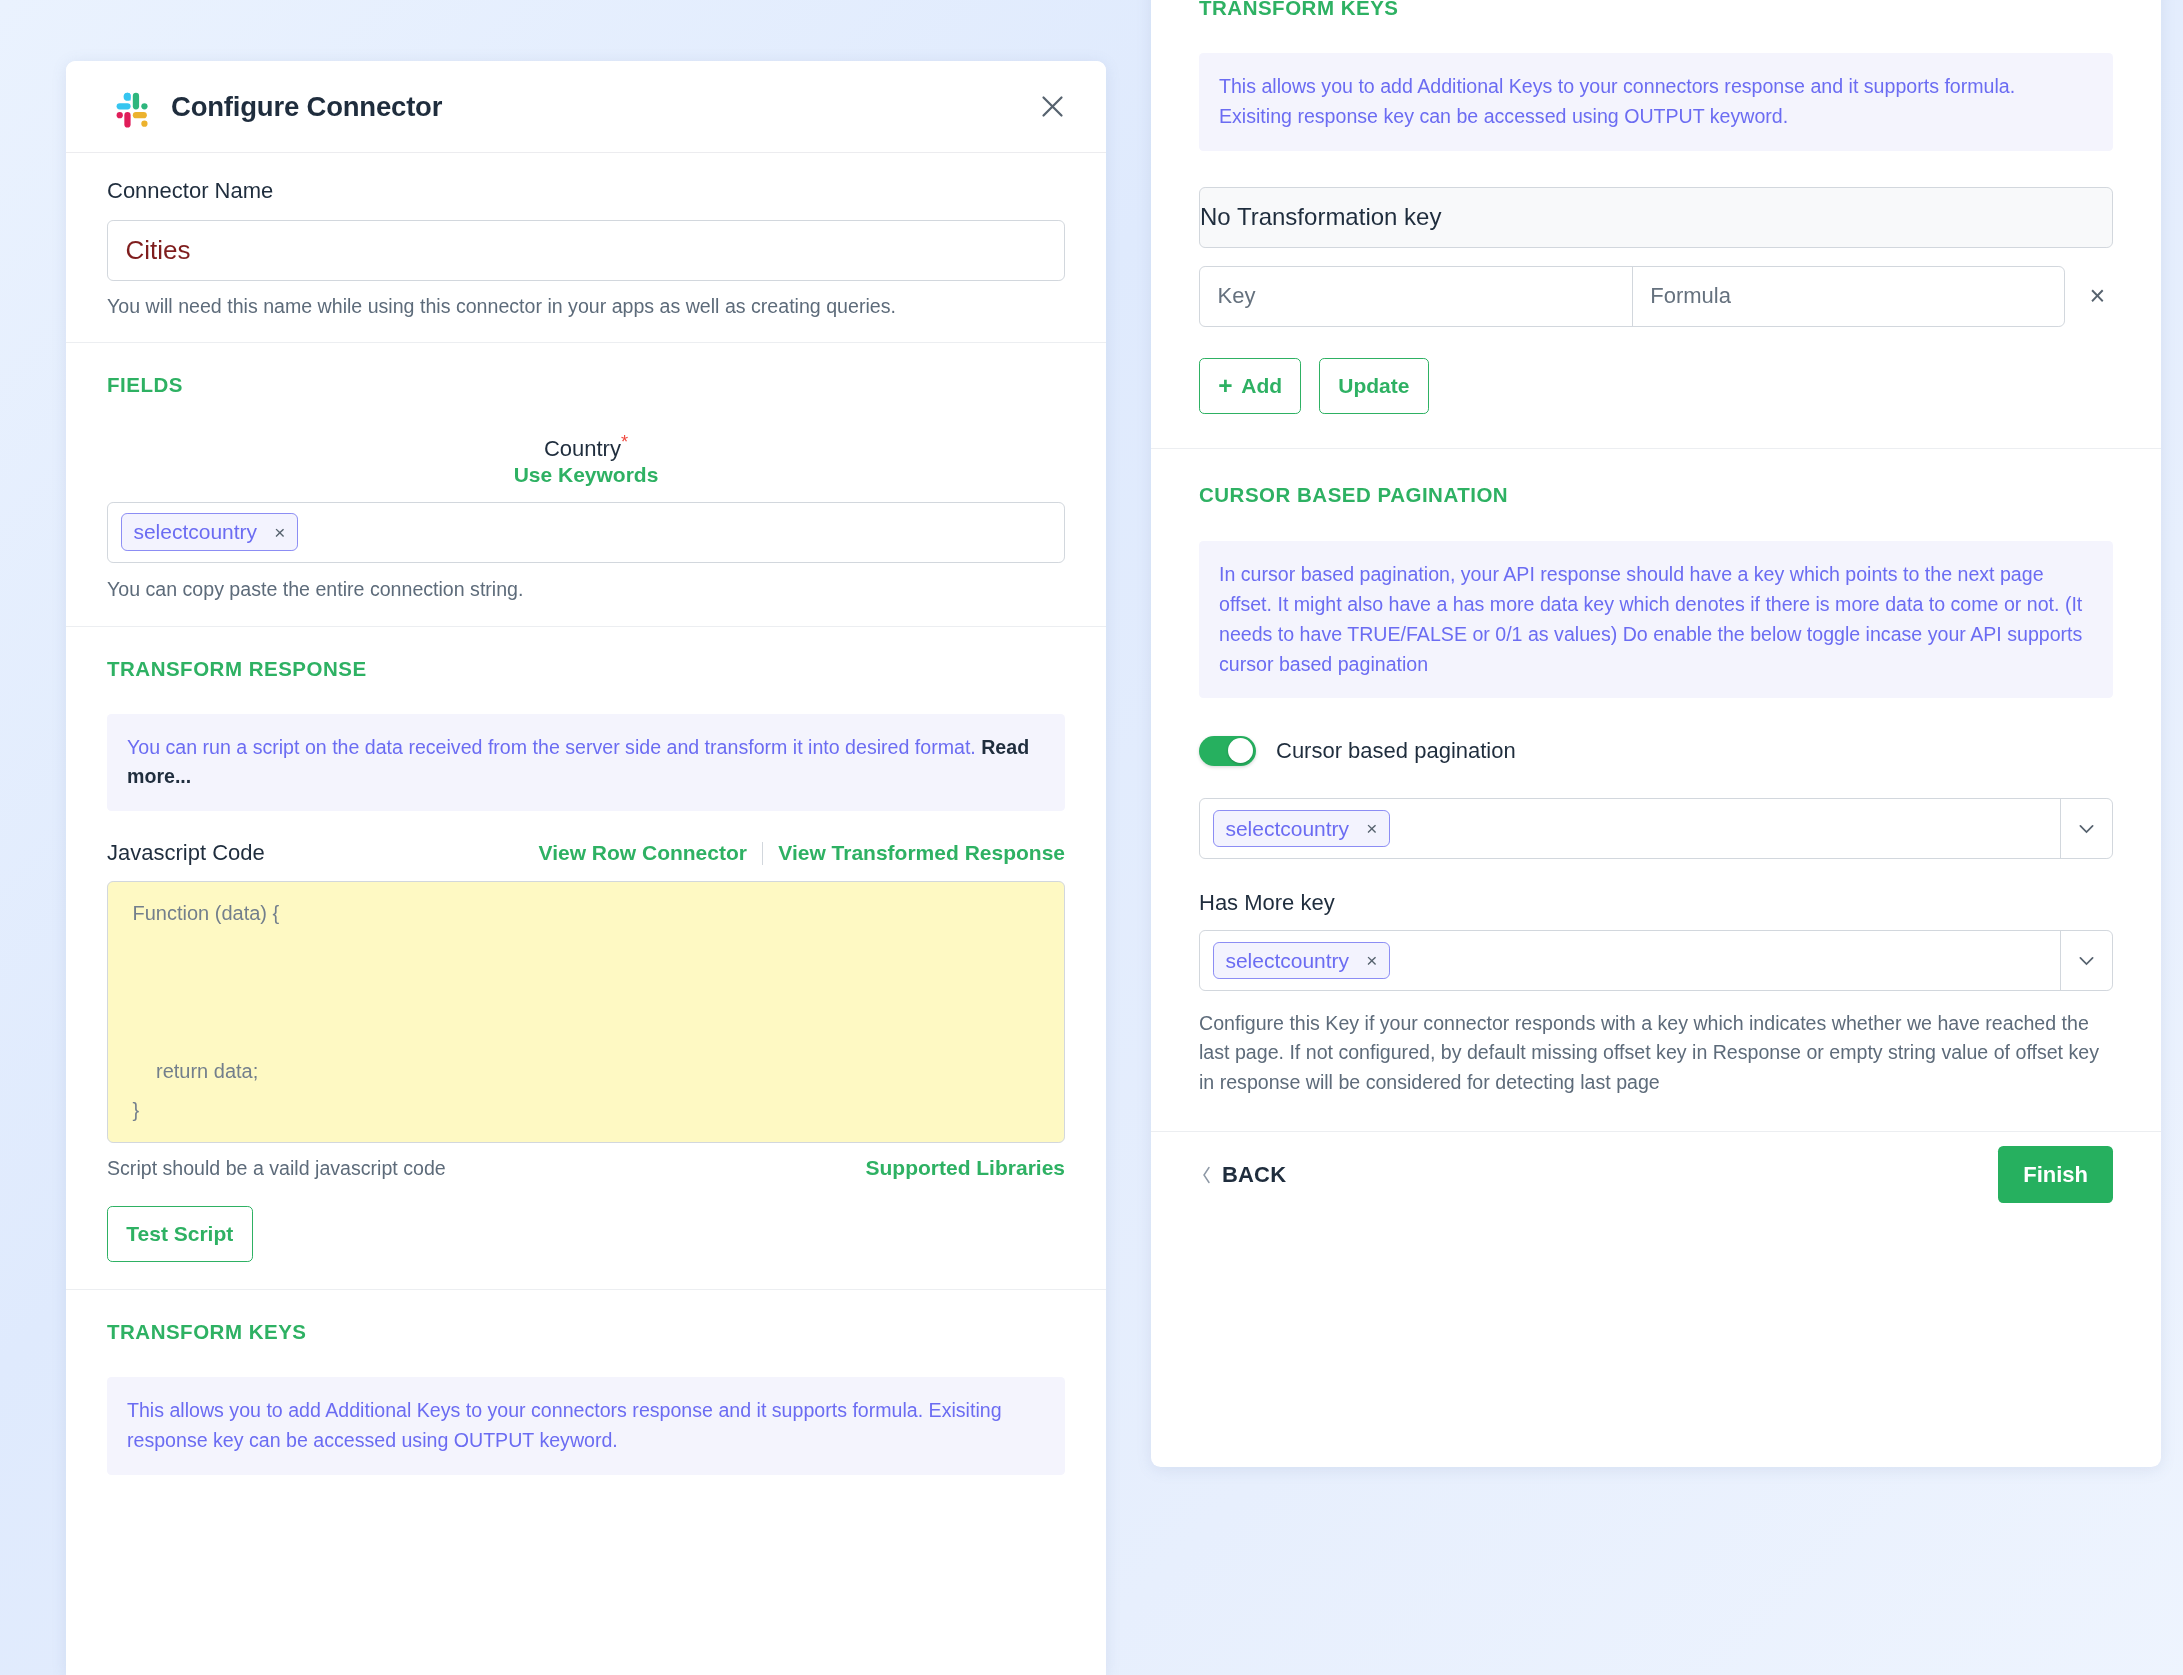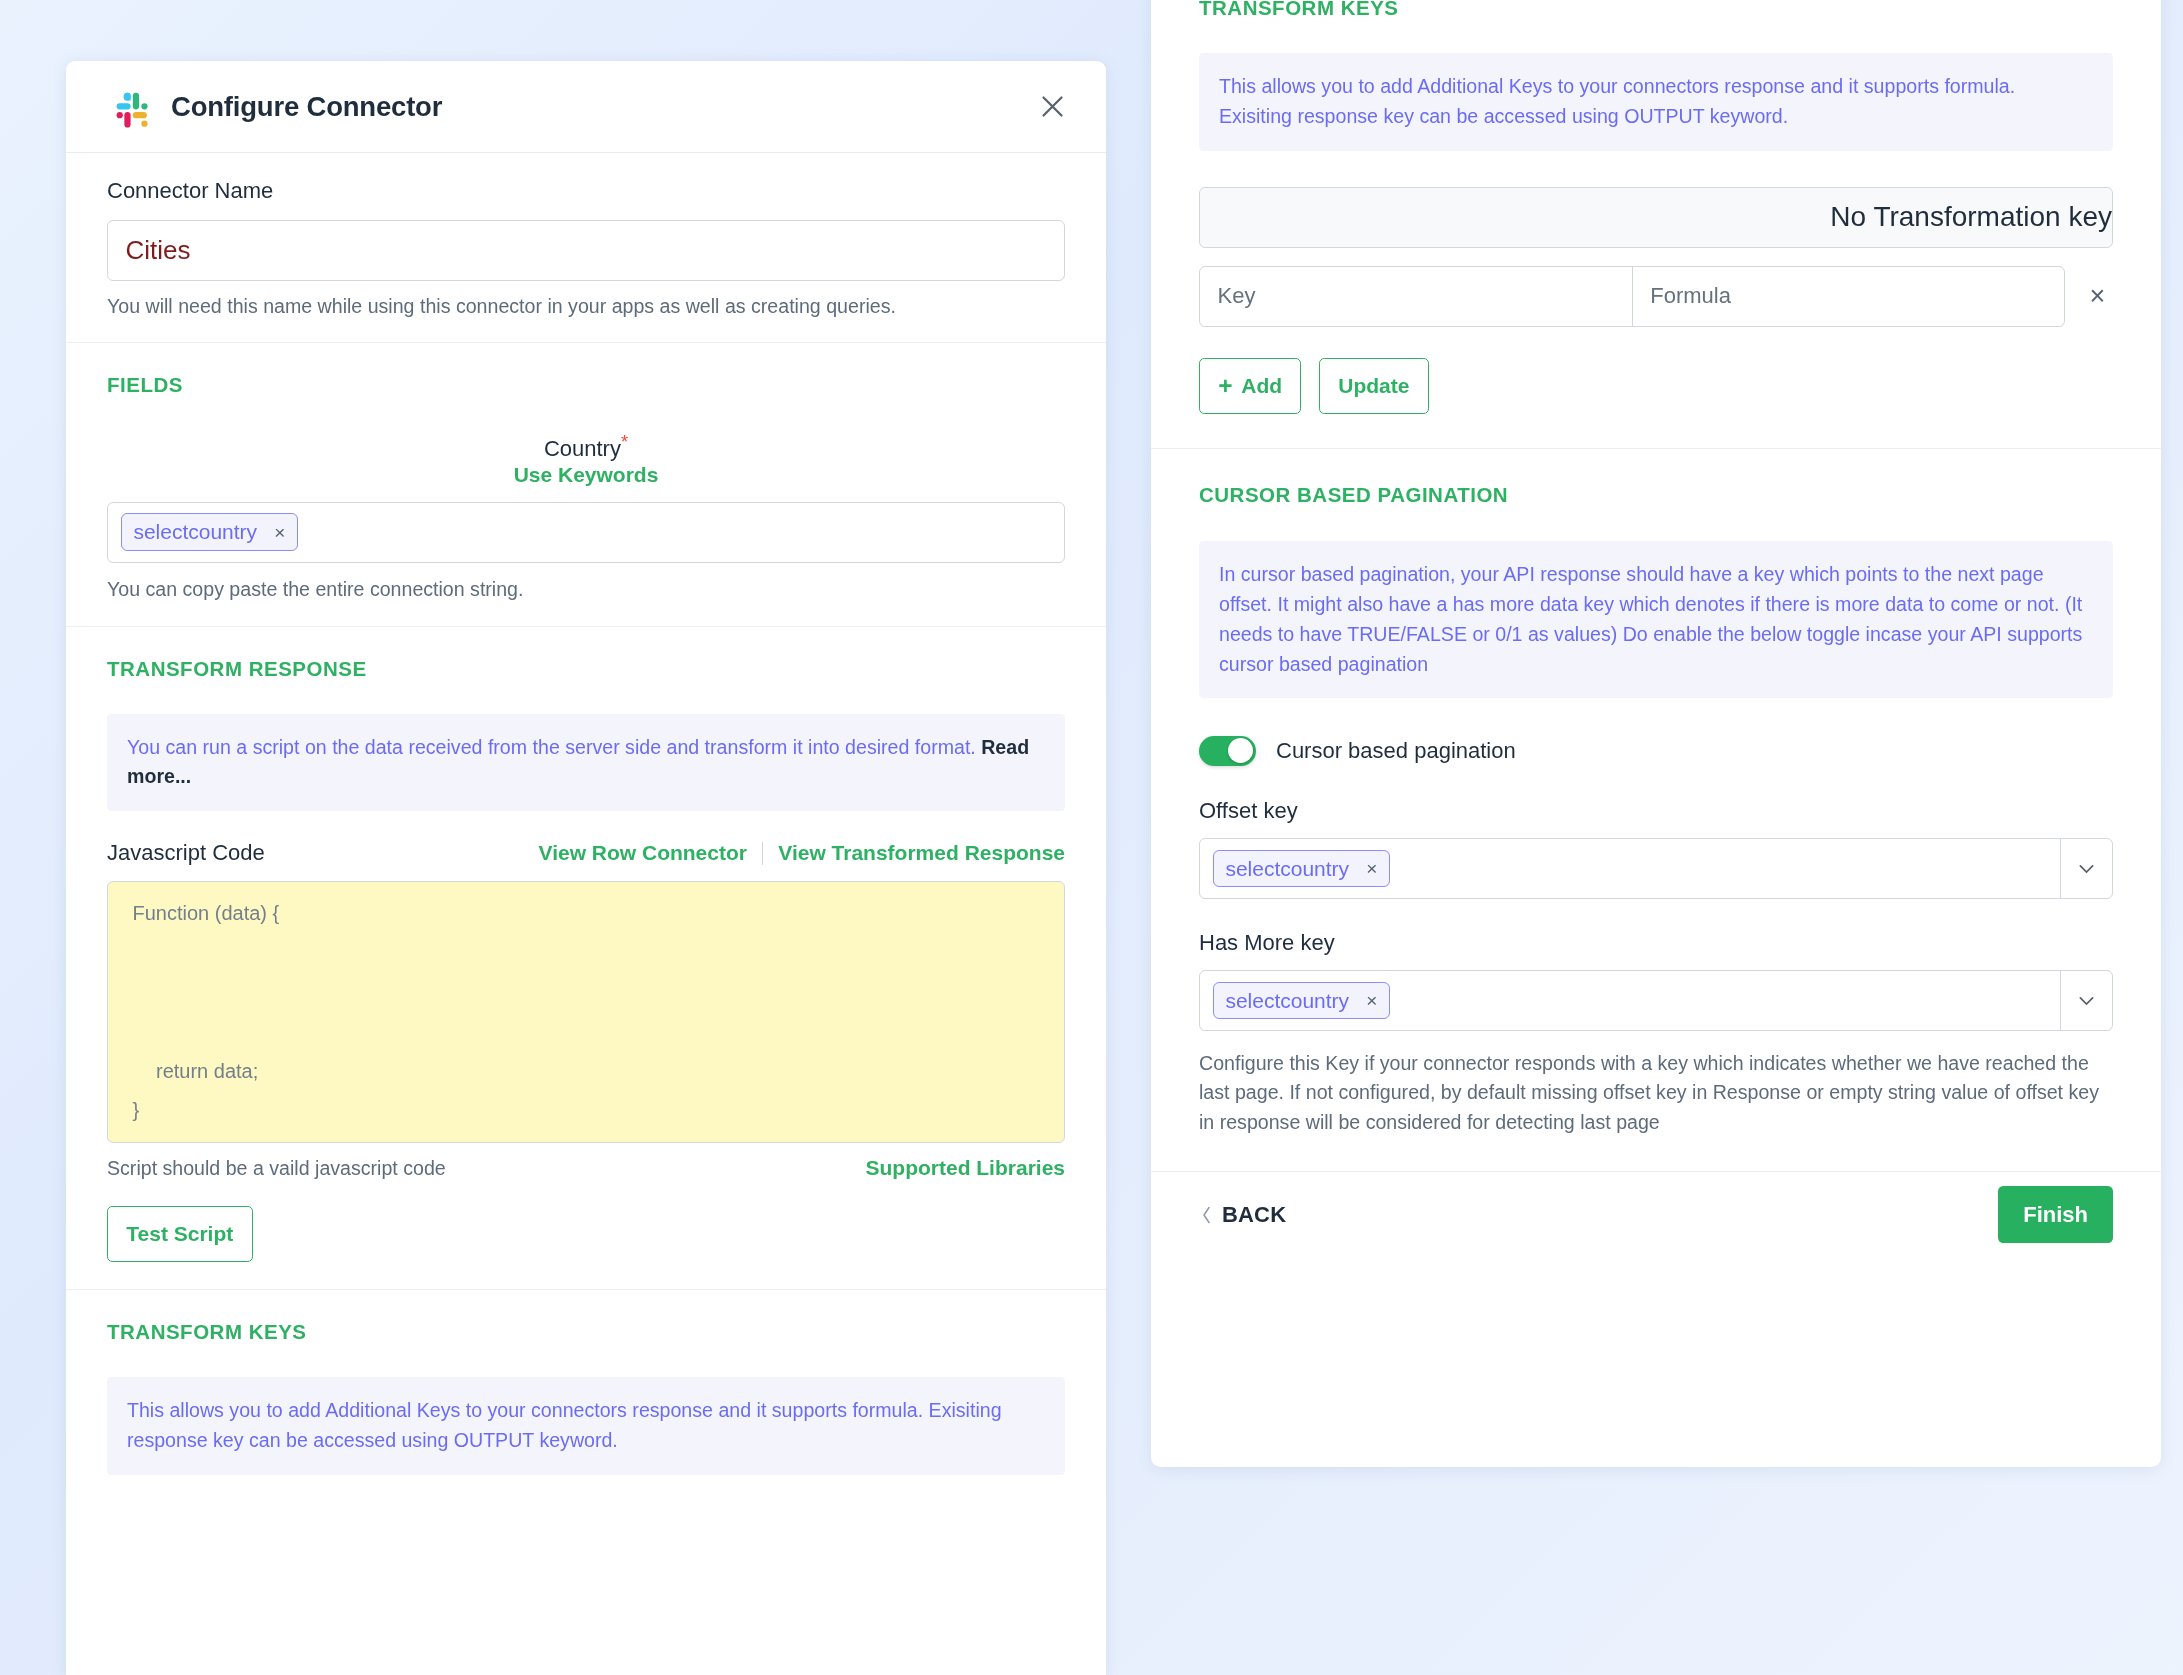--- a/index.html
+++ b/index.html
@@ -178,22 +178,22 @@
   
   .r-section { padding: 0 48px; }
 
   .tk-noKey {
     border: 1.3px solid #d2d7dd;
     border-radius: 6.1px;
     background: #f8f9fa;
     height: 61px;
     display: flex;
     align-items: center;
-    justify-content: flex-end;
-    font-size: 28px;
+    justify-content: flex-start;
+    font-size: 24px;
     color: #1f2d3d;
   }
 
   .kf-row { display: flex; align-items: center; gap: 16.6px; }
   .kf-group {
     flex: 1;
     display: flex;
     border: 1.3px solid #d2d7dd;
     border-radius: 6.1px;
     height: 61px;
@@ -413,21 +413,20 @@
       <p>In cursor based pagination, your API response should have a key which points to the next page offset. It might also have a has more data key which denotes if there is more data to come or not. (It needs to have TRUE/FALSE or 0/1 as values) Do enable the below toggle incase your API supports cursor based pagination</p>
     </div>
 
     <div class="toggle-row" style="margin-bottom:32px;">
       <div class="switch">
         <div class="knob"></div>
       </div>
       <div class="toggle-label">Cursor based pagination</div>
     </div>
 
-    <div class="field-label" style="margin-bottom:14px;">Offset key</div>
     <div class="select-box" style="margin-bottom:31px;">
       <div class="sel-body">
         <span class="chip">
           <span>selectcountry</span>
           <span class="x">×</span>
         </span>
       </div>
       <div class="caret">
         <svg viewBox="0 0 24 24">
           <path d="M5 9 L12 16 L19 9" stroke="#57636f" stroke-width="2" fill="none" stroke-linecap="round"></path>

